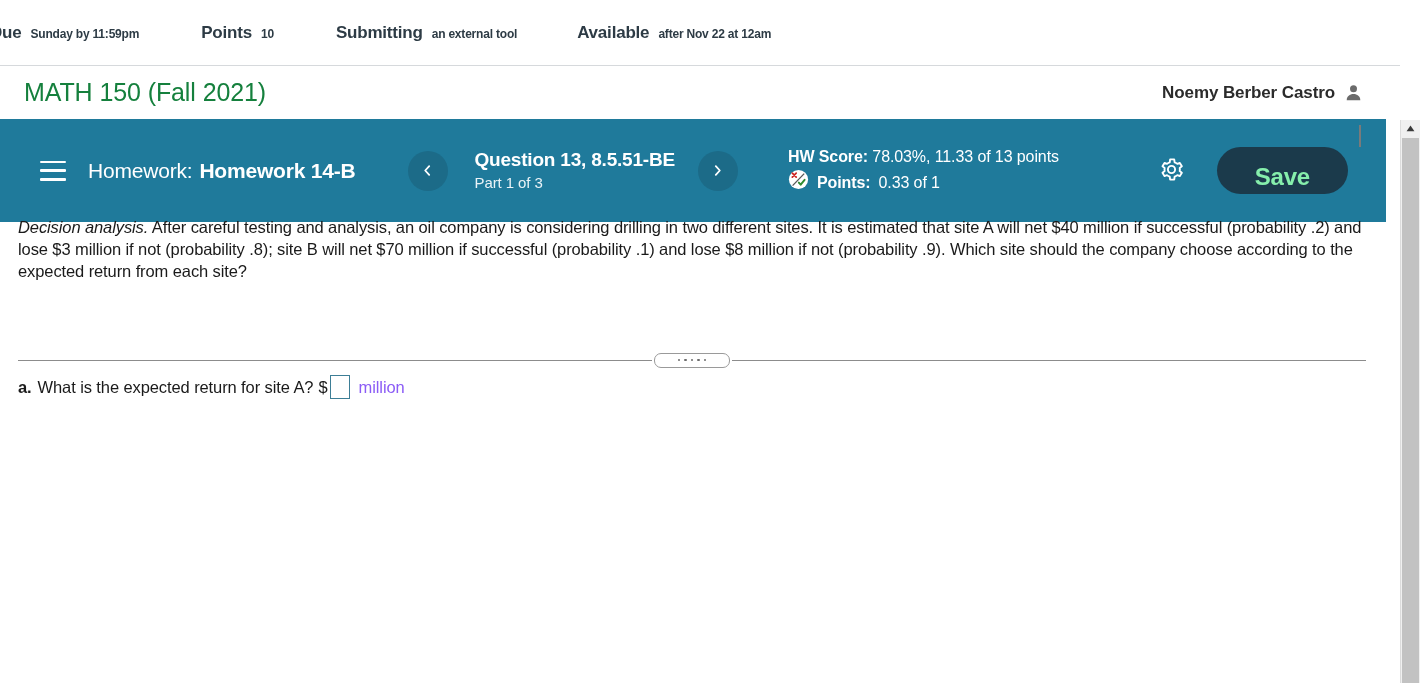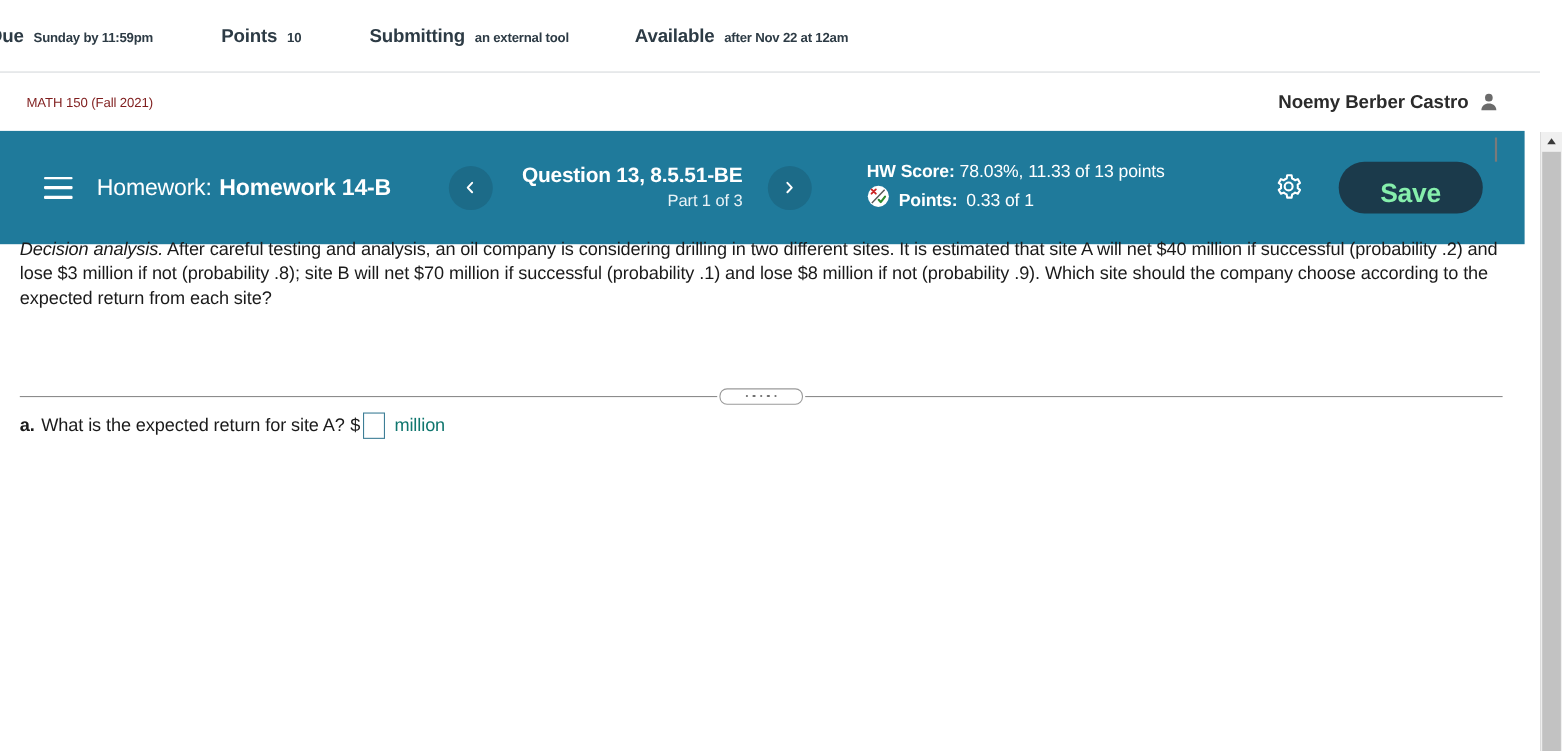--- a/index.html
+++ b/index.html
@@ -70,22 +70,22 @@
     top: 65px;
     width: 1386px;
     height: 55px;
     display: flex;
     align-items: center;
     justify-content: space-between;
     box-sizing: border-box;
     padding: 0 24px;
   }
   .course-title {
-    font-size: 12px;
-    color: #7f1d1d;
+    font-size: 25px;
+    color: #15803d;
     letter-spacing: -0.1px;
   }
   .user-area {
     display: flex;
     align-items: center;
     gap: 10px;
   }
   .user-name {
     font-size: 17px;
     color: #2b2b2b;
@@ -151,21 +151,21 @@
     cursor: pointer;
     flex: 0 0 auto;
     border: none;
   }
   .nav-btn svg { display: block; }
   .nav-prev { margin-left: 52px; }
   .nav-next { margin-left: 23px; }
 
   .question-block {
     margin-left: 27px;
-    text-align: right;
+    text-align: left;
     line-height: 1.15;
     flex: 0 0 auto;
   }
   .question-id {
     font-size: 19px;
     font-weight: bold;
     color: #ffffff;
     white-space: nowrap;
     letter-spacing: -0.2px;
   }
@@ -317,21 +317,21 @@
     font-size: 15px;
     font-family: "Liberation Sans", sans-serif;
     text-align: center;
     box-sizing: border-box;
     padding: 0;
     outline: none;
     color: #1a1a1a;
   }
   .answer-unit {
     font-size: 16.5px;
-    color: #0f766e;
+    color: #8b5cf6;
     margin-left: 9px;
     letter-spacing: -0.1px;
   }
 
   
   .scrollbar {
     position: absolute;
     right: 0;
     top: 120px;
     width: 20px;

